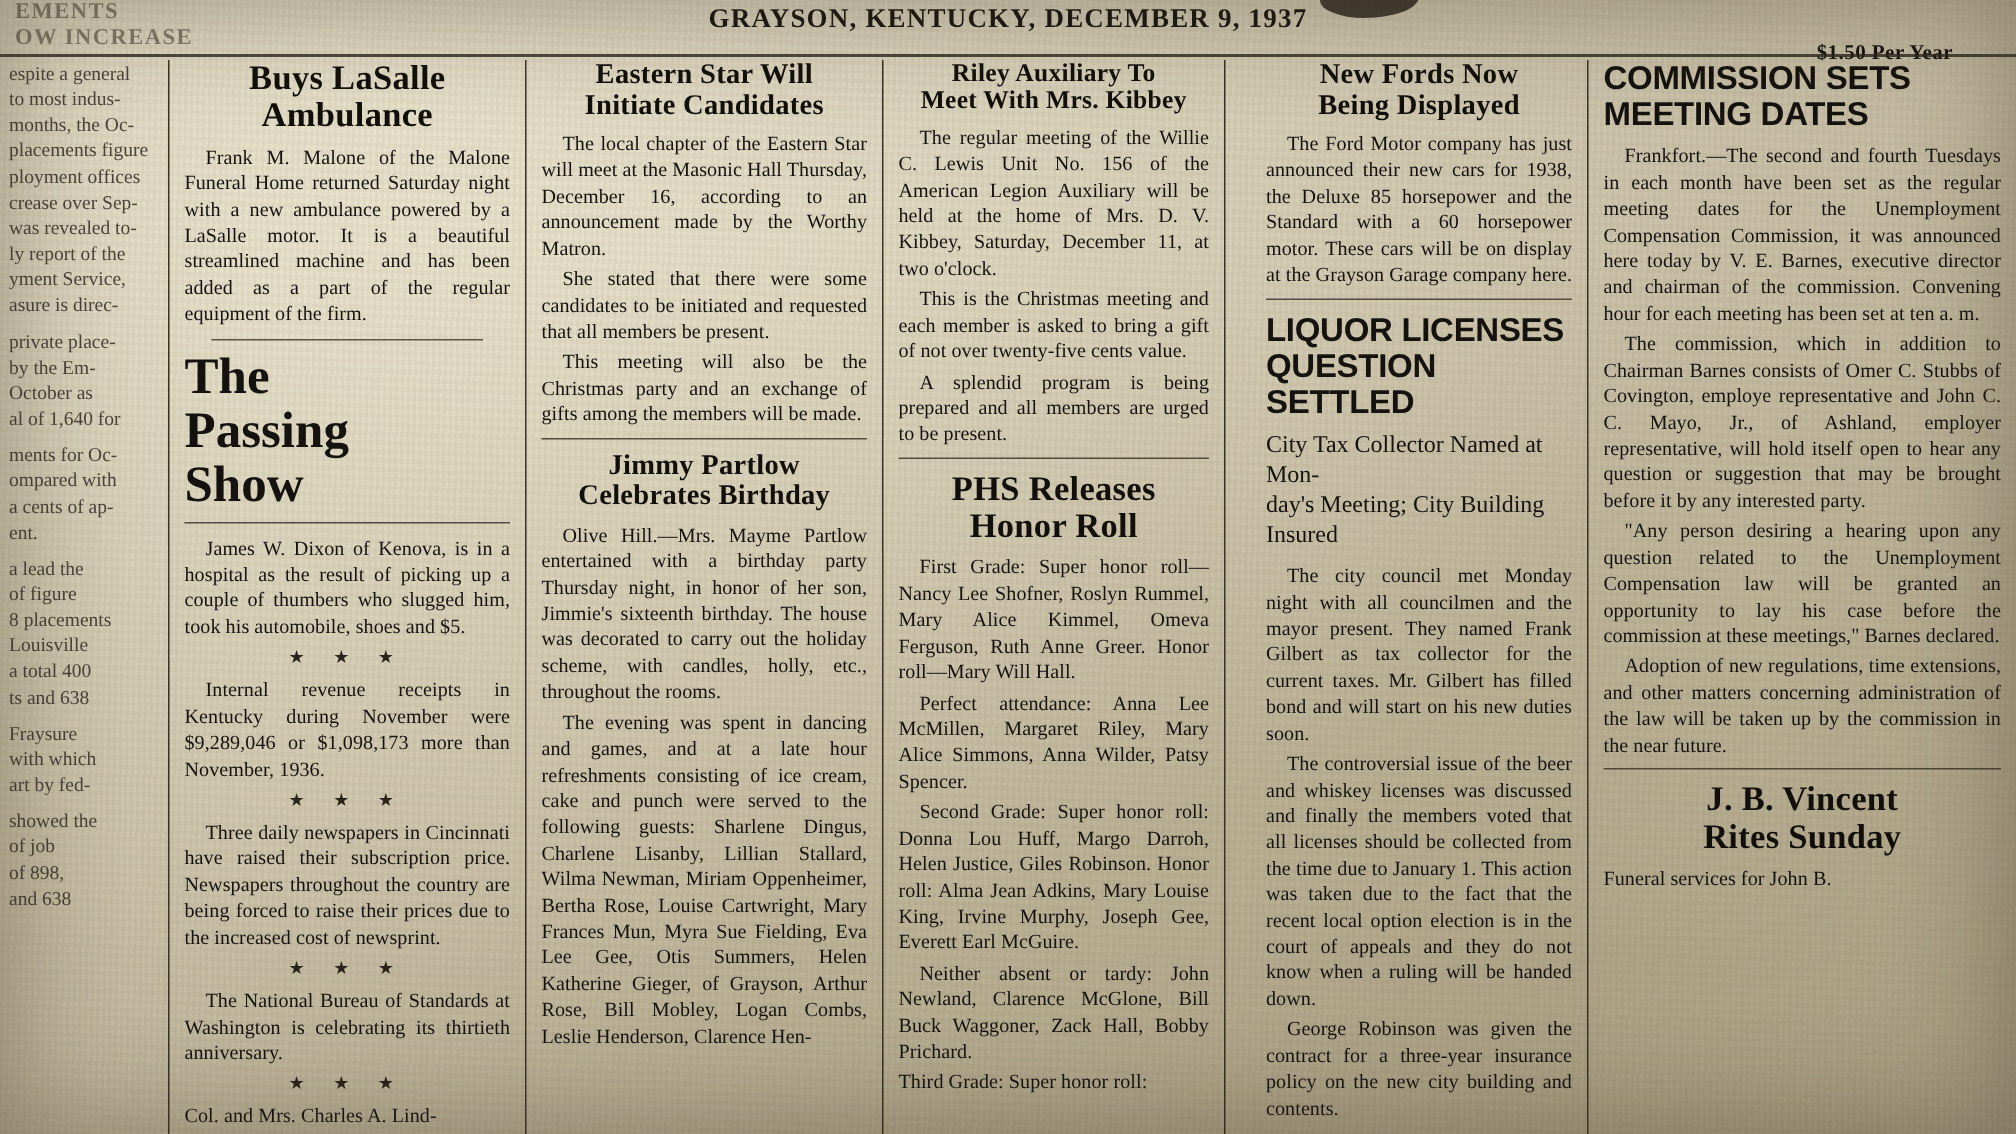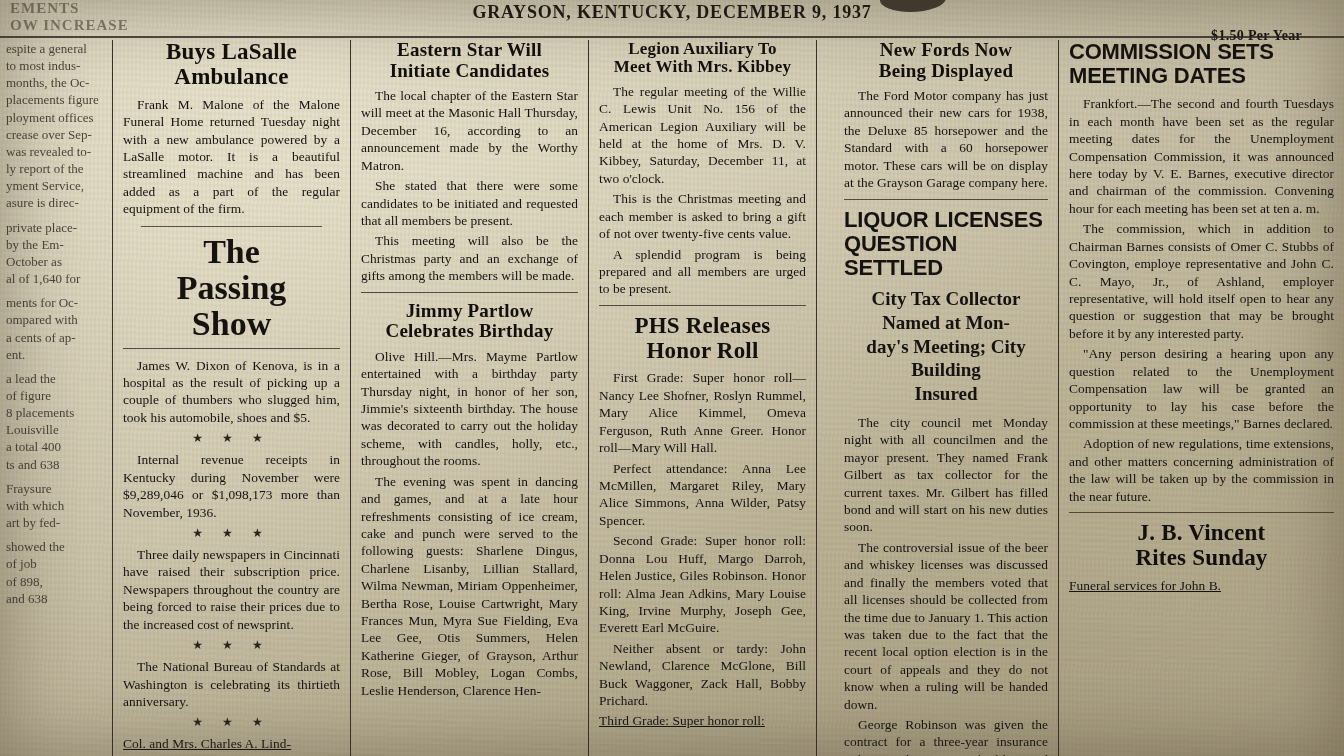--- a/index.html
+++ b/index.html
@@ -134,45 +134,44 @@
   .hl-cond {
     font-family: "Liberation Sans", sans-serif;
     font-weight: bold;
     font-size: 22px;
     line-height: 1.1;
     letter-spacing: -0.2px;
     margin: 0 0 7px 0;
   }
   .deck {
     font-family: "Liberation Serif", serif;
-    font-weight: bold;
-    font-size: 19px;
+    font-weight: normal;
+    font-size: 16px;
     line-height: 1.25;
-    text-align: center;
+    text-align: left;
     margin: 0 0 8px 0;
   }
   .bigdrop {
     font-family: "Liberation Serif", serif;
     font-weight: bold;
     font-size: 34px;
     line-height: 1.0;
     margin: 0 0 2px 0;
-    text-align: center;
   }
   p.body {
     margin: 0 0 3px 0;
     font-size: 13.4px;
     line-height: 1.30;
     text-align: justify;
     text-indent: 14px;
     letter-spacing: 0.05px;
     -webkit-hyphens: auto;
     hyphens: auto;
   }
-  p.body.noind { text-indent: 0; text-decoration: underline; }
+  p.body.noind { text-indent: 0; }
   .sep {
     border: 0;
     border-top: 1px solid #463d31;
     margin: 8px 18px 8px 18px;
     opacity: 0.85;
   }
   .sep-full {
     border: 0;
     border-top: 1px solid #463d31;
     margin: 7px 0 8px 0;
@@ -257,21 +256,21 @@
         <div>and 638</div>
       </div>
     </div>
 
     <div class="col c1">
       <article>
         <h2 class="hl hl-xl">
           <span>Buys LaSalle</span><br>
           <span>Ambulance</span>
         </h2>
-        <p class="body">Frank M. Malone of the Malone Funeral Home returned Tuesday night with a new ambulance powered by a LaSalle motor. It is a beautiful streamlined machine and has been added as a part of the regular equipment of the firm.</p>
+        <p class="body">Frank M. Malone of the Malone Funeral Home returned Saturday night with a new ambulance powered by a LaSalle motor. It is a beautiful streamlined machine and has been added as a part of the regular equipment of the firm.</p>
       </article>
 
       <hr class="sep">
 
       <article>
         <div class="bigdrop">The</div>
         <div class="bigdrop">Passing</div>
         <div class="bigdrop">Show</div>
         <hr class="sep-full">
         <p class="body">James W. Dixon of Kenova, is in a hospital as the result of picking up a couple of thumbers who slugged him, took his automobile, shoes and $5.</p>
@@ -305,21 +304,21 @@
           <span>Celebrates Birthday</span>
         </h2>
         <p class="body">Olive Hill.—Mrs. Mayme Partlow entertained with a birthday party Thursday night, in honor of her son, Jimmie's sixteenth birthday. The house was decorated to carry out the holiday scheme, with candles, holly, etc., throughout the rooms.</p>
         <p class="body">The evening was spent in dancing and games, and at a late hour refreshments consisting of ice cream, cake and punch were served to the following guests: Sharlene Dingus, Charlene Lisanby, Lillian Stallard, Wilma Newman, Miriam Oppenheimer, Bertha Rose, Louise Cartwright, Mary Frances Mun, Myra Sue Fielding, Eva Lee Gee, Otis Summers, Helen Katherine Gieger, of Grayson, Arthur Rose, Bill Mobley, Logan Combs, Leslie Henderson, Clarence Hen-</p>
       </article>
     </div>
 
     <div class="col c3">
       <article>
         <h2 class="hl hl-md">
-          <span>Legion Auxiliary To</span><br>
+          <span>Riley Auxiliary To</span><br>
           <span>Meet With Mrs. Kibbey</span>
         </h2>
         <p class="body">The regular meeting of the Willie C. Lewis Unit No. 156 of the American Legion Auxiliary will be held at the home of Mrs. D. V. Kibbey, Saturday, December 11, at two o'clock.</p>
         <p class="body">This is the Christmas meeting and each member is asked to bring a gift of not over twenty-five cents value.</p>
         <p class="body">A splendid program is being prepared and all members are urged to be present.</p>
       </article>
 
       <hr class="sep-full">
 
       <article>

